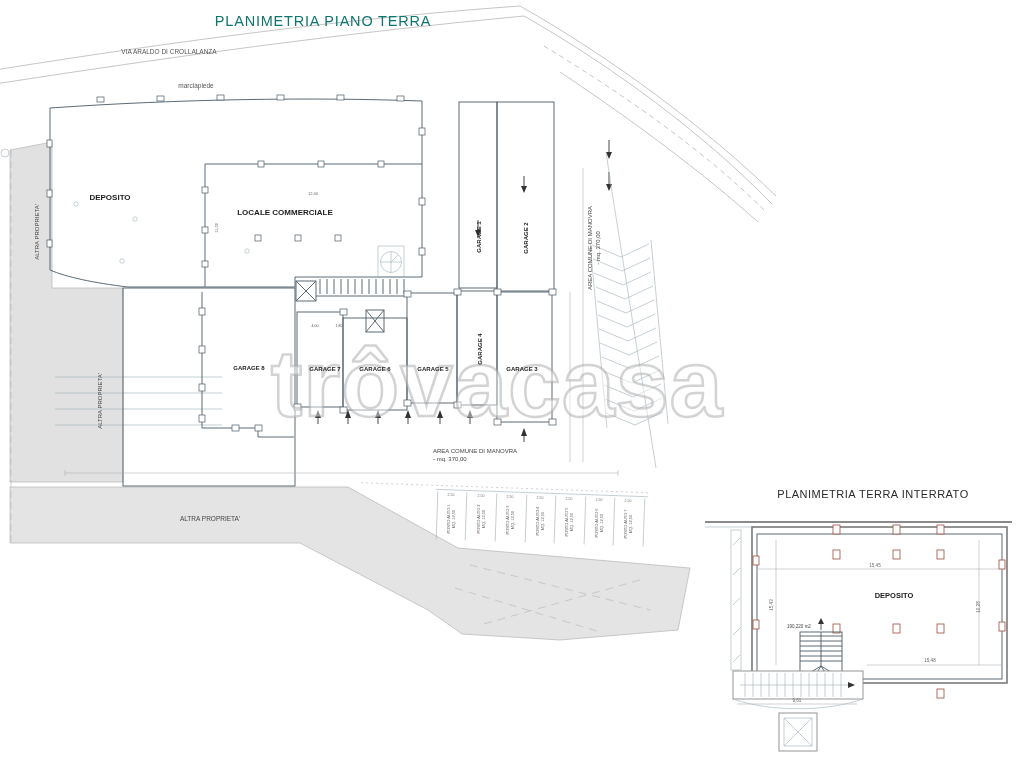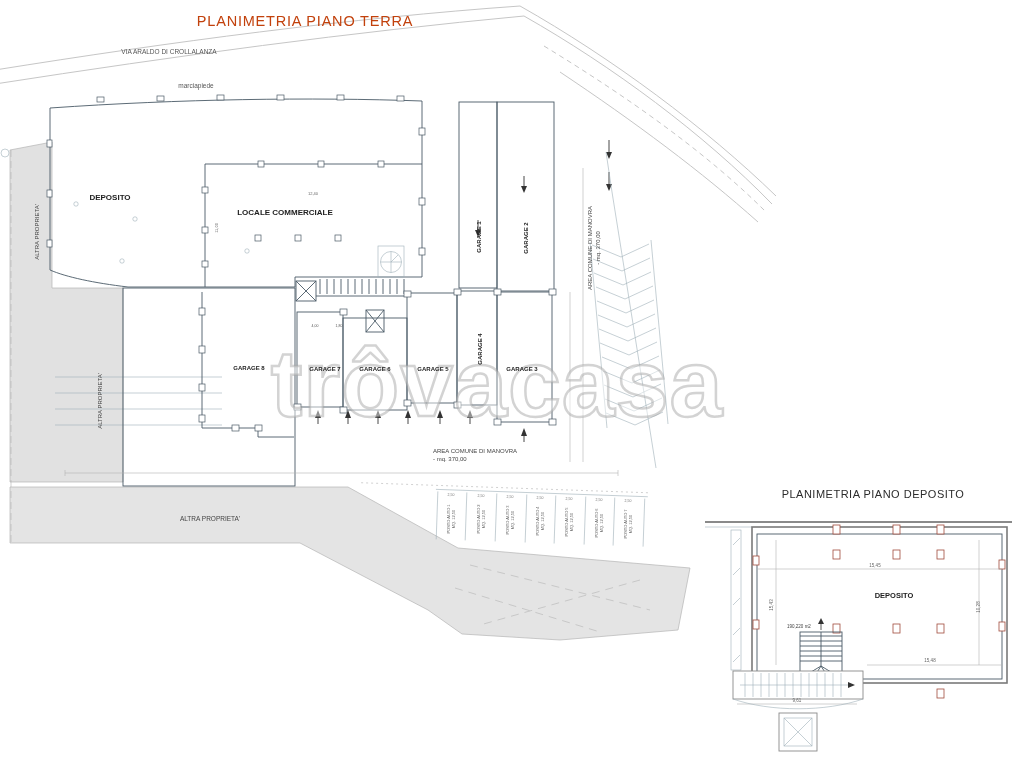--- a/index.html
+++ b/index.html
@@ -199,21 +199,21 @@
     <g>
       <rect x="779" y="713" width="38" height="38" fill="#fff" stroke="#8A8A8A" stroke-width=".9"></rect>
       <rect class="thin" x="784" y="718" width="28" height="28"></rect>
       <path class="thin" d="M784,718 L812,746 M812,718 L784,746"></path>
     </g>
   </g>
 </svg>
 
 <div class="watermark" style="left:497px;top:383px;font-size:95px;">trôvacasa</div>
 
-<div class="lbl" style="left:305px;top:22px;font-size:14.5px;letter-spacing:.8px;color:#c2410c;">PLANIMETRIA PIANO TERRA</div>
+<div class="lbl" style="left:323px;top:22px;font-size:14.5px;letter-spacing:.8px;color:#0f766e;">PLANIMETRIA PIANO TERRA</div>
 <div class="lbl" style="left:169px;top:52px;font-size:6.5px;color:#555;">VIA ARALDO DI CROLLALANZA</div>
 <div class="lbl" style="left:196px;top:86px;font-size:6.5px;color:#555;">marciapiede</div>
 
 <div class="lbl bold" style="left:110px;top:198px;font-size:8px;">DEPOSITO</div>
 <div class="lbl bold" style="left:285px;top:213px;font-size:8px;">LOCALE COMMERCIALE</div>
 
 <div class="lbl rot bold" style="left:479px;top:237px;font-size:6px;">GARAGE 1</div>
 <div class="lbl rot bold" style="left:526px;top:238px;font-size:6px;">GARAGE 2</div>
 <div class="lbl bold" style="left:522px;top:369px;font-size:6px;">GARAGE 3</div>
 <div class="lbl rot bold" style="left:480px;top:349px;font-size:6px;">GARAGE 4</div>
@@ -252,21 +252,21 @@
 <div class="lbl" style="left:540px;top:498px;font-size:3.5px;color:#777;">2,50</div>
 <div class="lbl" style="left:569px;top:499px;font-size:3.5px;color:#777;">2,50</div>
 <div class="lbl" style="left:599px;top:500px;font-size:3.5px;color:#777;">2,50</div>
 <div class="lbl" style="left:628px;top:501px;font-size:3.5px;color:#777;">2,50</div>
 
 <div class="lbl" style="left:313px;top:194px;font-size:4px;color:#666;">12,40</div>
 <div class="lbl rot" style="left:217px;top:228px;font-size:4px;color:#666;">11,00</div>
 <div class="lbl" style="left:315px;top:326px;font-size:3.5px;color:#555;">4,00</div>
 <div class="lbl" style="left:339px;top:326px;font-size:3.5px;color:#555;">1,80</div>
 
-<div class="lbl" style="left:873px;top:494px;font-size:11px;letter-spacing:.5px;color:#2b2b2b;">PLANIMETRIA PIANO DEPOSITO</div>
+<div class="lbl" style="left:873px;top:494px;font-size:11px;letter-spacing:.5px;color:#2b2b2b;">PLANIMETRIA TERRA INTERRATO</div>
 <div class="lbl bold" style="left:887px;top:596px;font-size:7.5px;margin-left:7px;">DEPOSITO</div>
 <div class="lbl" style="left:799px;top:627px;font-size:4.5px;color:#444;">190,220 m2</div>
 <div class="lbl" style="left:875px;top:566px;font-size:4.5px;color:#666;">15,45</div>
 <div class="lbl" style="left:930px;top:661px;font-size:4.5px;color:#666;">15,48</div>
 <div class="lbl rot" style="left:772px;top:605px;font-size:4.5px;color:#666;">15,43</div>
 <div class="lbl rot" style="left:979px;top:607px;font-size:4.5px;color:#666;">10,28</div>
 <div class="lbl" style="left:797px;top:701px;font-size:4.5px;color:#666;">9,61</div>
 
 </div>
 

